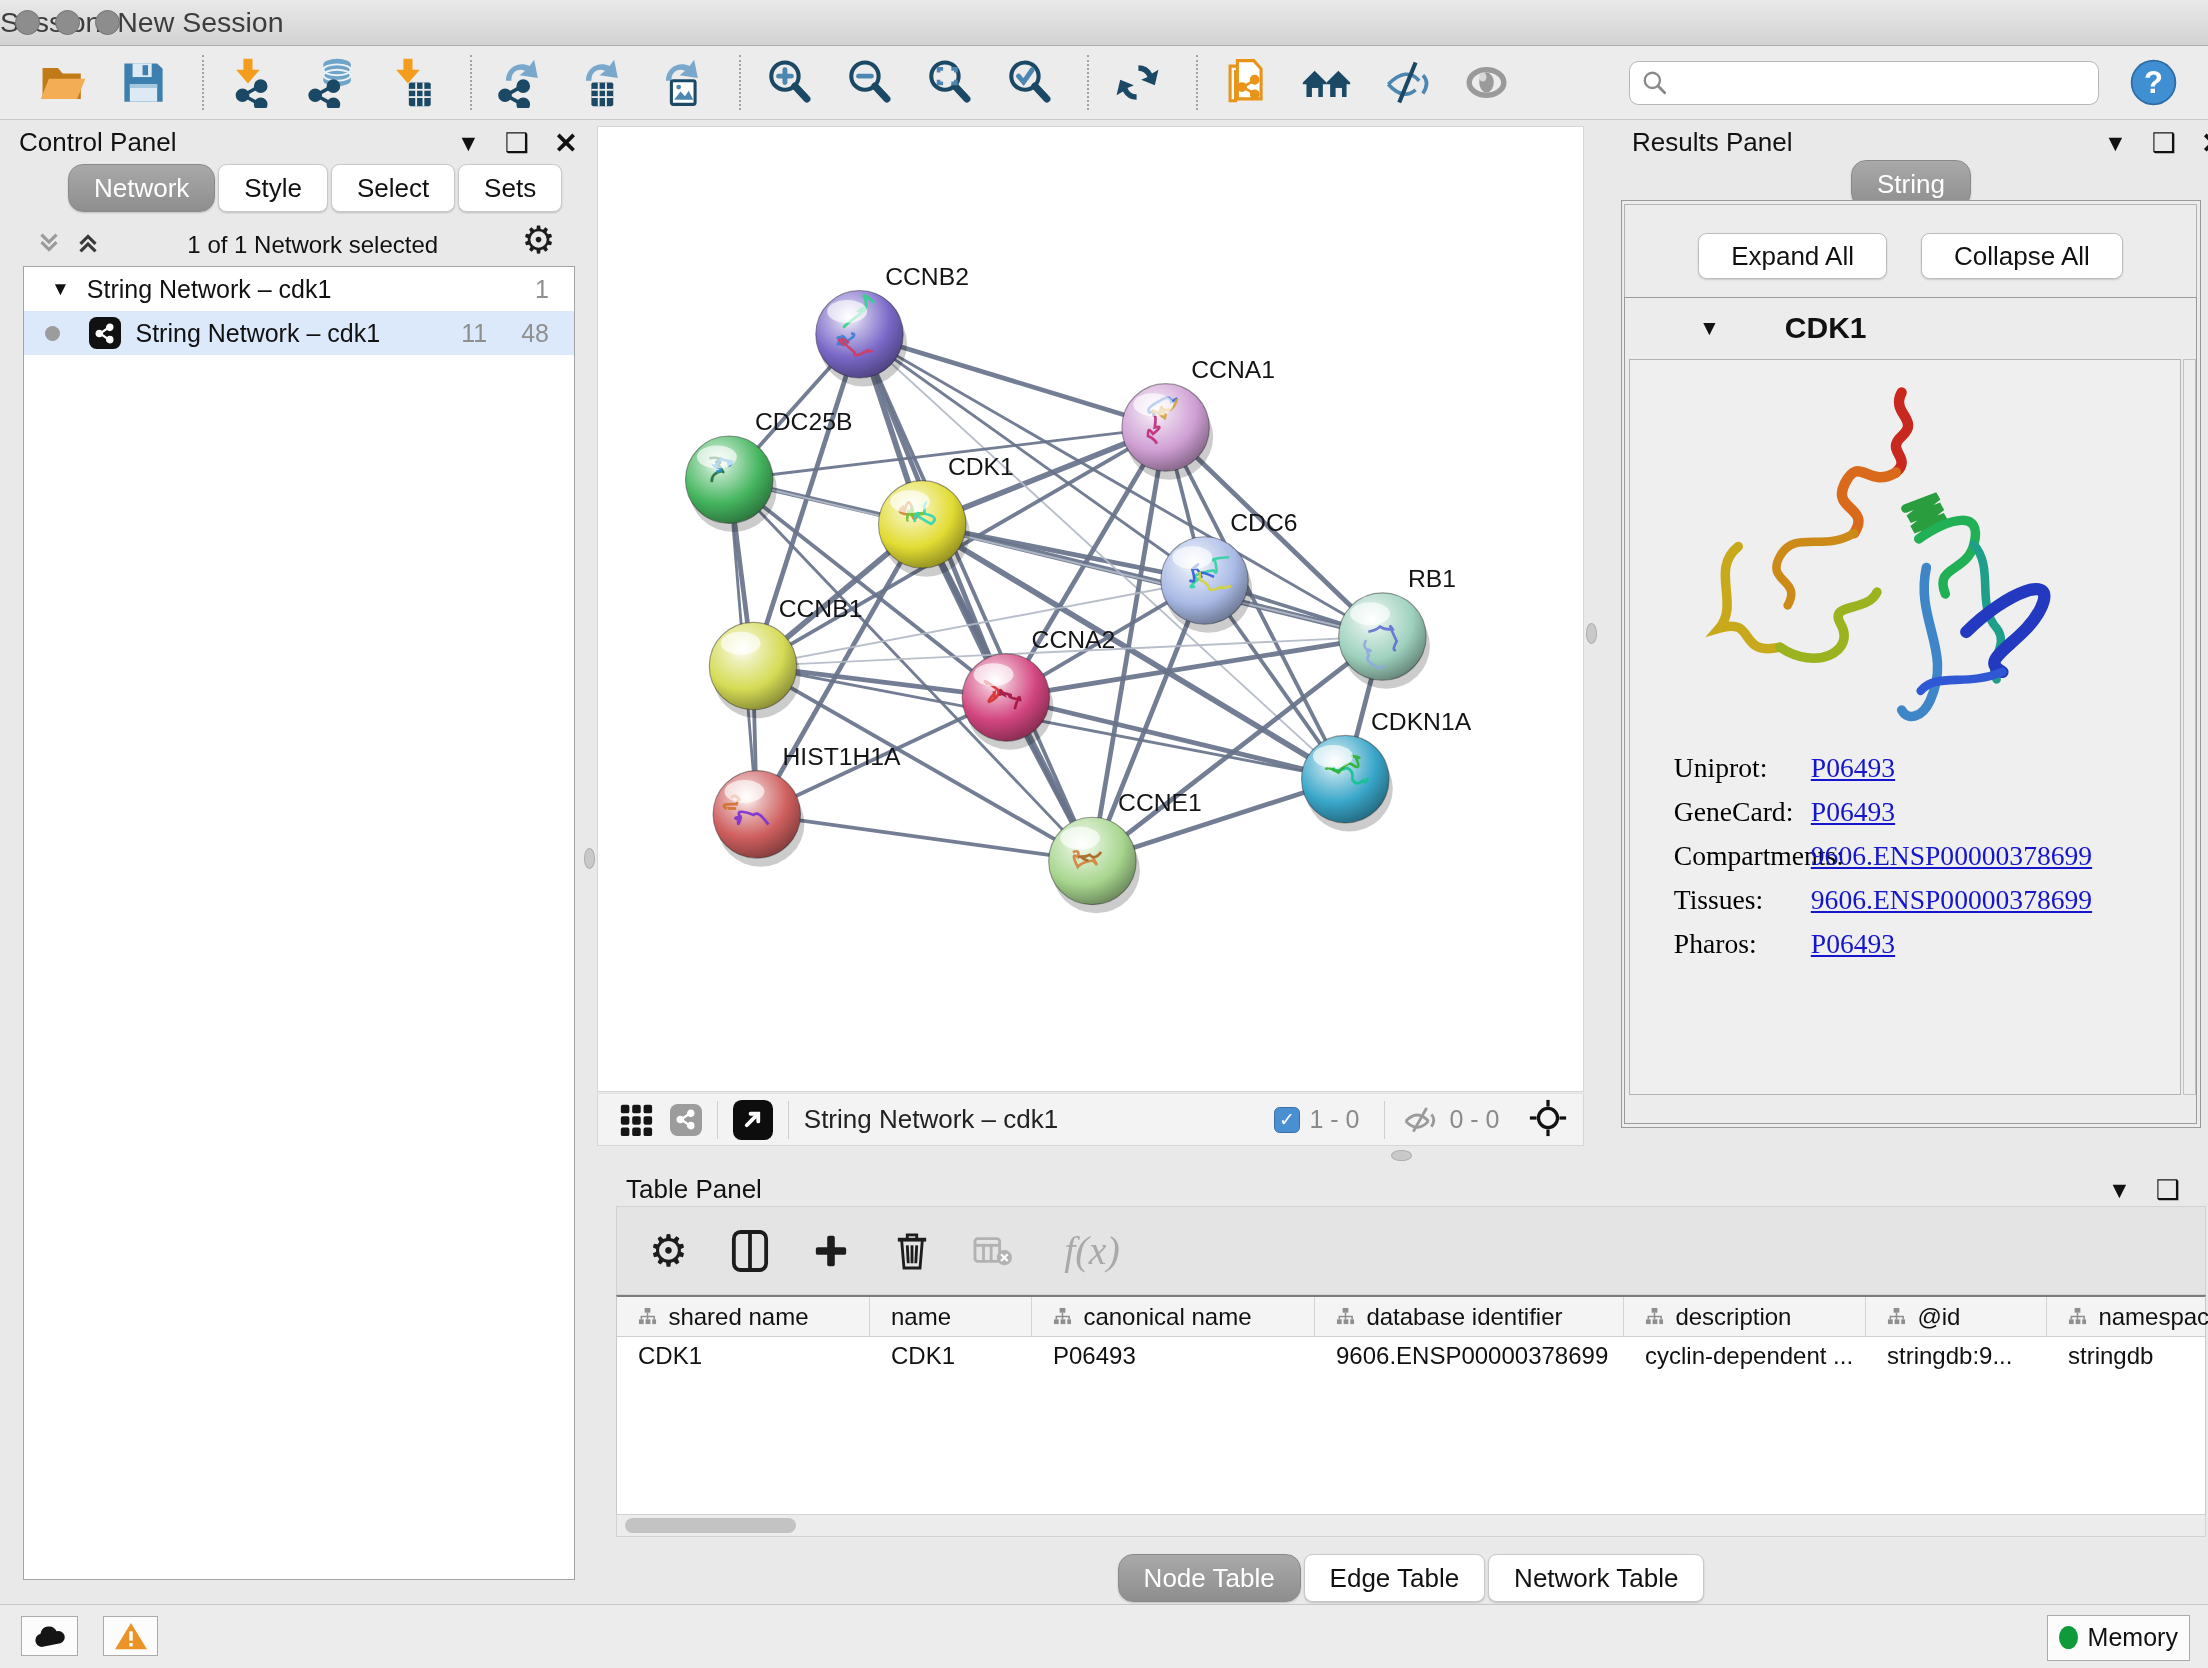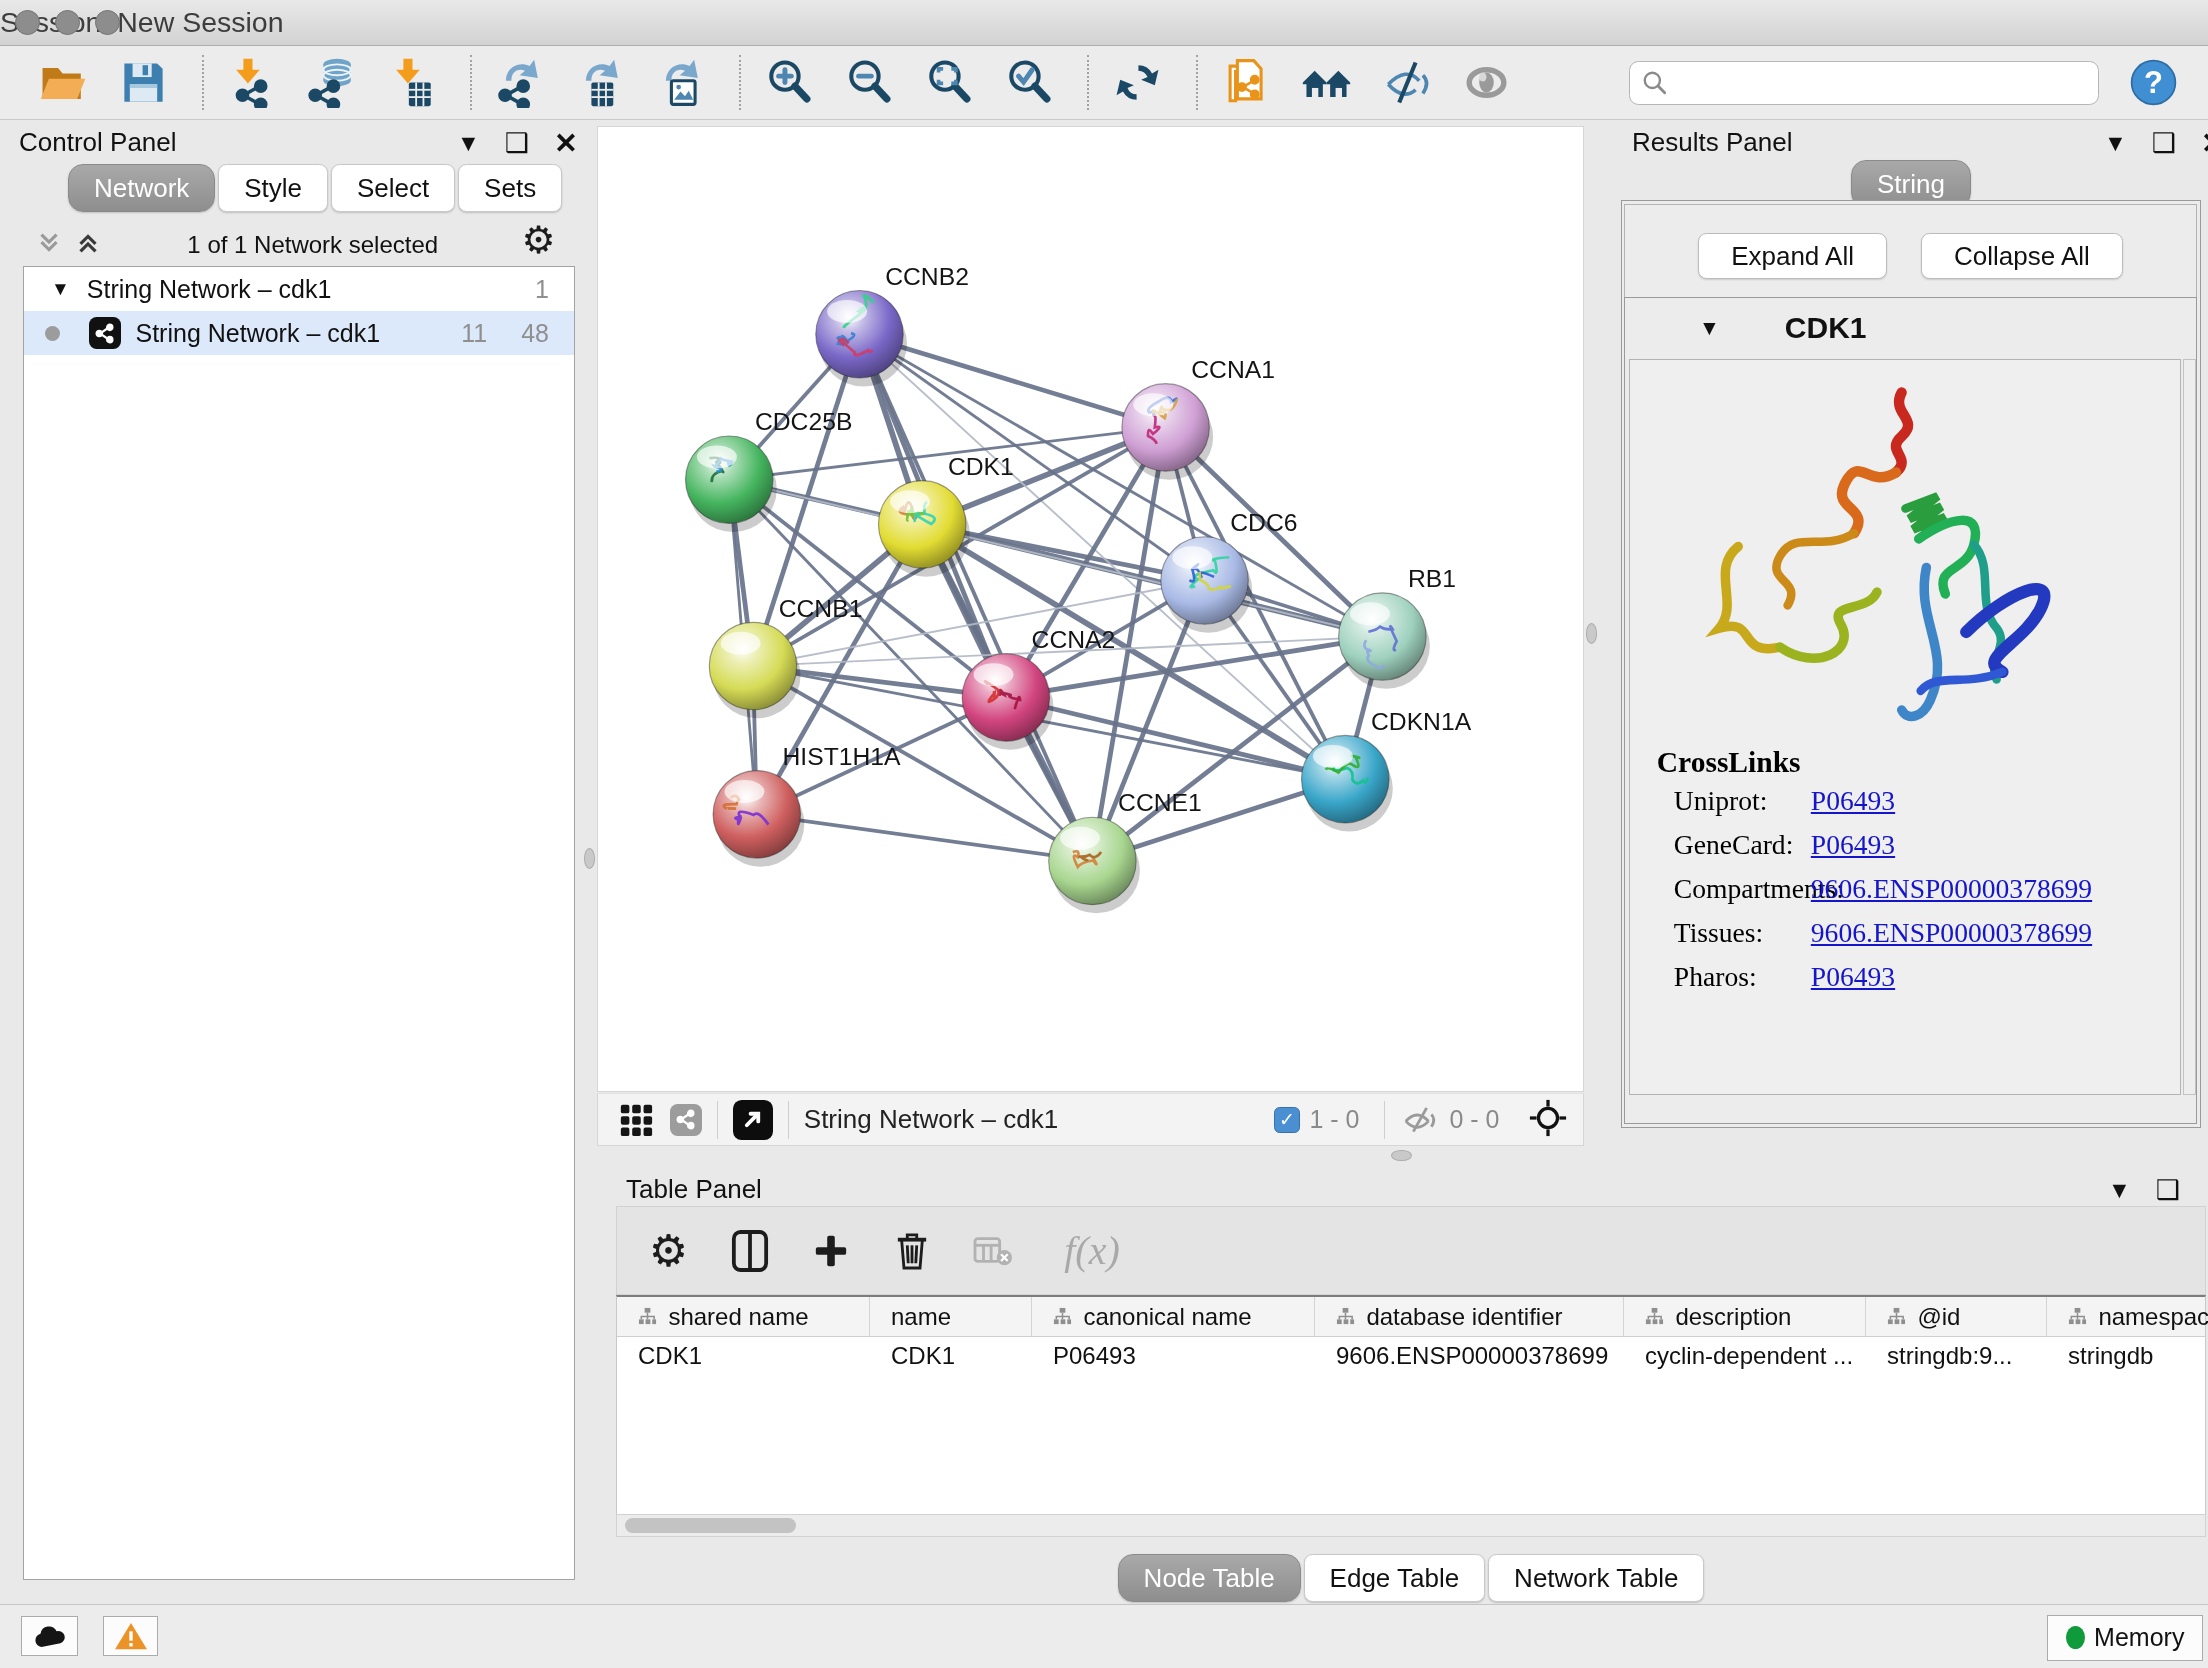--- a/index.html
+++ b/index.html
@@ -86,21 +86,21 @@
   .th { display:flex; align-items:center; gap:11.4px; padding-left:21px; font-size:24px; color:#111; border-right:1px solid #d4d4d4; overflow:hidden; white-space:nowrap; flex:none; cursor:pointer; }
   .trow { display:flex; height:38px; }
   .td { display:flex; align-items:center; padding-left:21px; font-size:24px; color:#111; overflow:hidden; white-space:nowrap; flex:none; }
   .hscroll { position:absolute; left:616px; top:1514px; width:1590px; height:23px; background:#ececec; border:1px solid #d2d2d2; }
   .hthumb { position:absolute; left:7.6px; top:2.9px; width:171px; height:15px; border-radius:7.6px; background:#c3c3c3; cursor:pointer; }
   .tp-tabs { position:absolute; left:616px; top:1554px; width:1590px; display:flex; justify-content:center; }
 
   
   .statusbar { position:absolute; left:0; top:1604px; width:2208px; height:65px; background:#ececec; border-top:1px solid #c6c6c6; }
   .sb-btn { position:absolute; background:#fcfcfc; border:1.9px solid #ababab; display:flex; align-items:center; justify-content:center; cursor:pointer; }
-  .memory { left:2047px; top:9.5px; width:156px; height:46px; gap:9.5px; font-size:25px; color:#111;justify-content:center; }
+  .memory { left:2047px; top:9.5px; width:143px; height:46px; gap:9.5px; font-size:25px; color:#111;justify-content:center; }
   .memdot { width:19px; height:23px; border-radius:50%; background:#0f9a3c; }
 
   svg text { font-family:"Liberation Sans", sans-serif; }
 </style>
 </head>
 <body>
 
 <div class="titlebar">
   <div class="traffic">
     <span class="tl"></span>
@@ -696,21 +696,20 @@
         <path d="M104 296 C142 322 184 300 168 272 C154 248 196 260 206 238" stroke="#9ab31e" stroke-width="10"></path>
         <path d="M236 150 l34 -13 l-30 24 l34 -13 l-30 24 l34 -13 l-28 23" stroke="#2a9e3f" stroke-width="9"></path>
         <path d="M250 182 C282 160 318 150 308 188 C300 218 266 210 278 240" stroke="#22b056" stroke-width="10"></path>
         <path d="M308 188 C330 212 310 252 332 276 C346 294 322 310 332 330" stroke="#1f9e8a" stroke-width="9"></path>
         <path d="M258 212 C246 268 286 300 262 352 C254 370 238 374 232 362" stroke="#3f86c8" stroke-width="10"></path>
         <path d="M300 280 C342 238 398 216 378 256 C360 292 310 308 338 322" stroke="#2239c0" stroke-width="13"></path>
         <path d="M338 322 C300 338 268 322 252 342" stroke="#3058d4" stroke-width="9"></path>
       </g>
     </svg>
     <div class="crosslinks">
-      <div class="cl-title">CrossLinks</div>
       <div id="crosslink-rows">
           <div class="cl-row">
             <span class="lab">Uniprot:</span>
             <a>P06493</a>
           </div>
           <div class="cl-row">
             <span class="lab">GeneCard:</span>
             <a>P06493</a>
           </div>
           <div class="cl-row">

